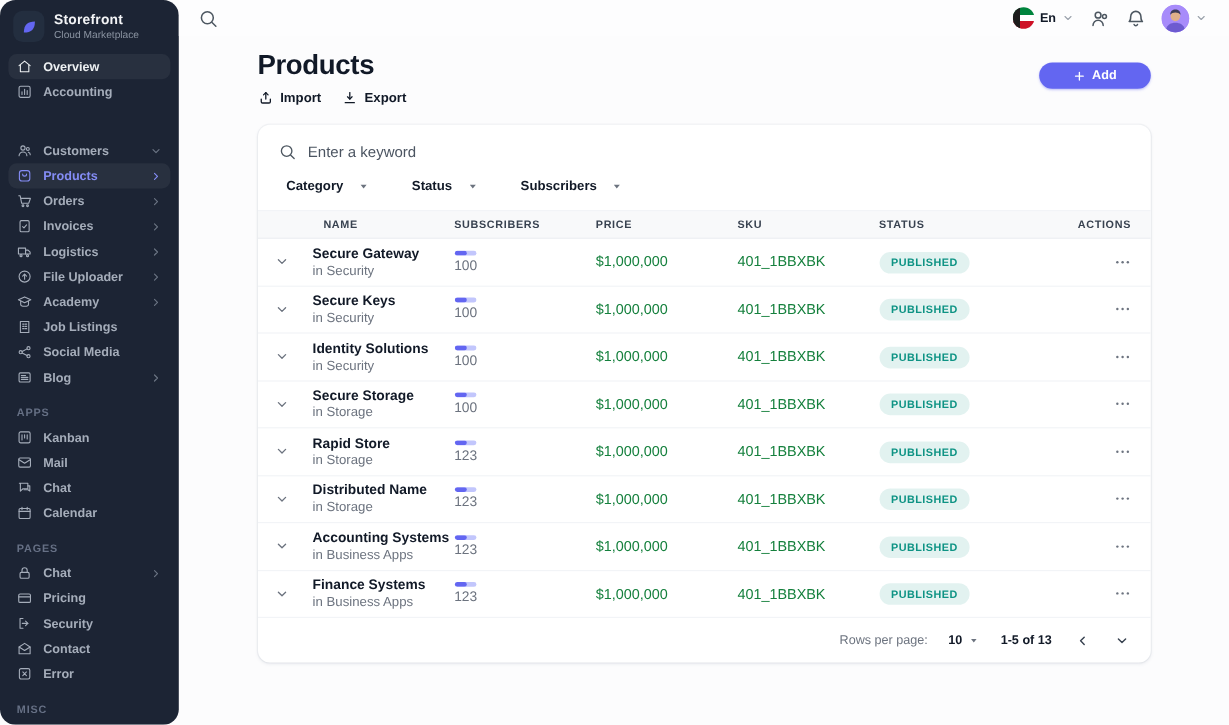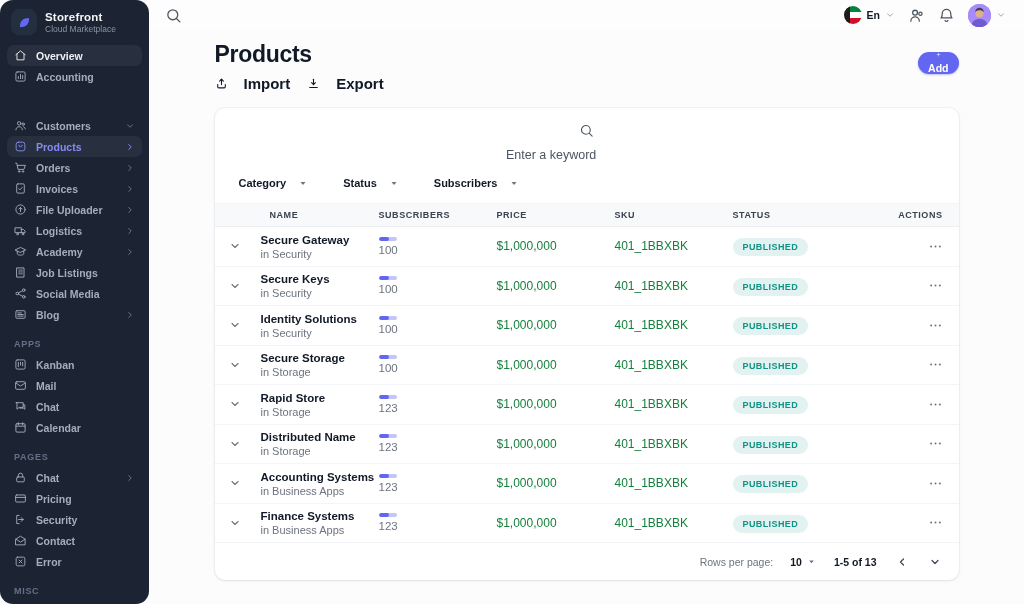--- a/index.html
+++ b/index.html
@@ -38,28 +38,28 @@
   .sm-chev { width:10px; height:10px; color:#9AA1AB; }
   .icon-btn { display:flex; align-items:center; cursor:pointer; color:#525A65; }
   .icon-btn .ic { width:17px; height:17px; }
   .avatar-btn { display:flex; align-items:center; gap:5px; cursor:pointer; }
   .avatar { width:23px; height:23px; border-radius:50%; overflow:hidden; background:#A78BFA; display:block; }
 
   .content { width:744px; margin:0 auto; }
   .page-head { display:flex; align-items:flex-start; justify-content:space-between; margin-top:11px; }
   .page-title { font-size:23px; font-weight:bold; letter-spacing:-.3px; color:#111927; }
   .io-row { display:flex; gap:17px; margin-top:7px; }
-  .io-btn { display:flex; align-items:center; gap:16px; font-size:15px; font-weight:bold; color:#111927; cursor:pointer; background:none; border:none; font-family:inherit; padding:0; }
+  .io-btn { display:flex; align-items:center; gap:6px; font-size:11px; font-weight:bold; color:#111927; cursor:pointer; background:none; border:none; font-family:inherit; padding:0; }
   .io-btn .ic { width:13px; height:13px; color:#111927; }
-  .add-btn { display:flex; align-items:center; gap:5px; background:#6366F1; color:#fff; border:none; border-radius:11px; height:22px; padding:0 10px; font-size:10.5px; font-weight:bold; font-family:inherit; cursor:pointer; margin-top:11px; box-shadow:0 1px 2px rgba(99,102,241,.4);flex-direction:column; }
+  .add-btn { display:flex; align-items:center; gap:5px; background:#6366F1; color:#fff; border:none; border-radius:11px; height:22px; padding:0 28px; font-size:10.5px; font-weight:bold; font-family:inherit; cursor:pointer; margin-top:11px; box-shadow:0 1px 2px rgba(99,102,241,.4); }
   .add-btn .ic { width:11px; height:11px; }
 
   
   .card { margin-top:16px; background:#fff; border-radius:10px; box-shadow:0 0 0 1px rgba(100,116,139,.06), 0 1px 3px rgba(100,116,139,.14); overflow:hidden; }
-  .search-row { display:flex; align-items:center; gap:10px; padding:15px 17px 13px;flex-direction:column; }
+  .search-row { display:flex; align-items:center; gap:10px; padding:15px 17px 13px; }
   .search-row .ic { width:15px; height:15px; color:#4D5761; }
   .search-input { border:none; outline:none; flex:1; font-size:12.5px; font-family:inherit; color:#111927; background:transparent; }
   .search-input::placeholder { color:#384250; opacity:.9; }
   .filters { display:flex; gap:34px; padding:2px 24px 14px; }
   .filter-btn { display:flex; align-items:center; gap:11px; font-size:11px; font-weight:bold; color:#111927; cursor:pointer; background:none; border:none; font-family:inherit; padding:0; }
   .filter-btn .caret { width:12px; height:12px; color:#6C737F; }
 
   .thead, .trow { display:grid; grid-template-columns:38px 118px 118px 118px 118px 1fr 80px; align-items:center; padding:0 16px 0 8px; }
   .thead { background:#F8F9FA; height:24px; border-top:1px solid #F2F4F7; border-bottom:1px solid #EDEFF2; }
   .th { font-size:9px; font-weight:bold; text-transform:uppercase; letter-spacing:.55px; color:#384250; }
@@ -162,37 +162,37 @@
               <rect x="5" y="3.5" width="14" height="17" rx="2"></rect>
               <path d="M9 12.5l2 2 4-4.5"></path>
             </svg>
             <span>Invoices</span>
             <svg class="trail" viewBox="0 0 24 24" fill="none" stroke="currentColor" stroke-width="2.4" stroke-linecap="round" stroke-linejoin="round">
               <path d="M9 6l6 6-6 6"></path>
             </svg>
           </div>
           <div class="nav-item">
             <svg class="ic" viewBox="0 0 24 24" fill="none" stroke="currentColor" stroke-width="1.7" stroke-linecap="round" stroke-linejoin="round">
-              <circle cx="12" cy="12" r="8.5"></circle>
-              <path d="M12 16V8.5"></path>
-              <path d="M9 11.2 12 8.2l3 3"></path>
-            </svg>
-            <span>File Uploader</span>
-            <svg class="trail" viewBox="0 0 24 24" fill="none" stroke="currentColor" stroke-width="2.4" stroke-linecap="round" stroke-linejoin="round">
-              <path d="M9 6l6 6-6 6"></path>
-            </svg>
-          </div>
-          <div class="nav-item">
-            <svg class="ic" viewBox="0 0 24 24" fill="none" stroke="currentColor" stroke-width="1.7" stroke-linecap="round" stroke-linejoin="round">
               <path d="M2.5 7h11v9h-11z"></path>
               <path d="M13.5 10h3.8l3.2 3.2V16h-7"></path>
               <circle cx="6.5" cy="18.5" r="1.6"></circle>
               <circle cx="16.5" cy="18.5" r="1.6"></circle>
             </svg>
             <span>Logistics</span>
+            <svg class="trail" viewBox="0 0 24 24" fill="none" stroke="currentColor" stroke-width="2.4" stroke-linecap="round" stroke-linejoin="round">
+              <path d="M9 6l6 6-6 6"></path>
+            </svg>
+          </div>
+          <div class="nav-item">
+            <svg class="ic" viewBox="0 0 24 24" fill="none" stroke="currentColor" stroke-width="1.7" stroke-linecap="round" stroke-linejoin="round">
+              <circle cx="12" cy="12" r="8.5"></circle>
+              <path d="M12 16V8.5"></path>
+              <path d="M9 11.2 12 8.2l3 3"></path>
+            </svg>
+            <span>File Uploader</span>
             <svg class="trail" viewBox="0 0 24 24" fill="none" stroke="currentColor" stroke-width="2.4" stroke-linecap="round" stroke-linejoin="round">
               <path d="M9 6l6 6-6 6"></path>
             </svg>
           </div>
           <div class="nav-item">
             <svg class="ic" viewBox="0 0 24 24" fill="none" stroke="currentColor" stroke-width="1.7" stroke-linecap="round" stroke-linejoin="round">
               <path d="M2.5 9 12 4.5 21.5 9 12 13.5z"></path>
               <path d="M6 11.3V16c0 1.4 2.7 2.8 6 2.8s6-1.4 6-2.8v-4.7"></path>
             </svg>
             <span>Academy</span>

